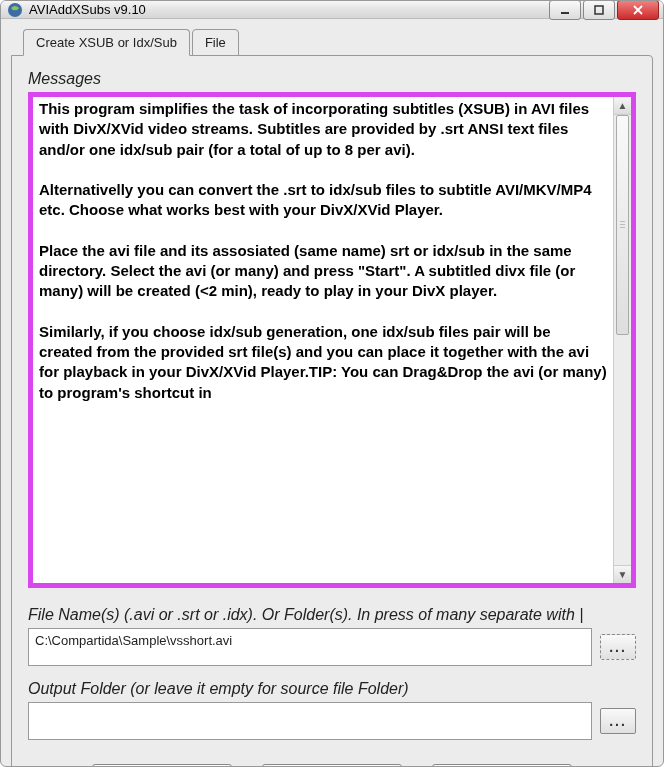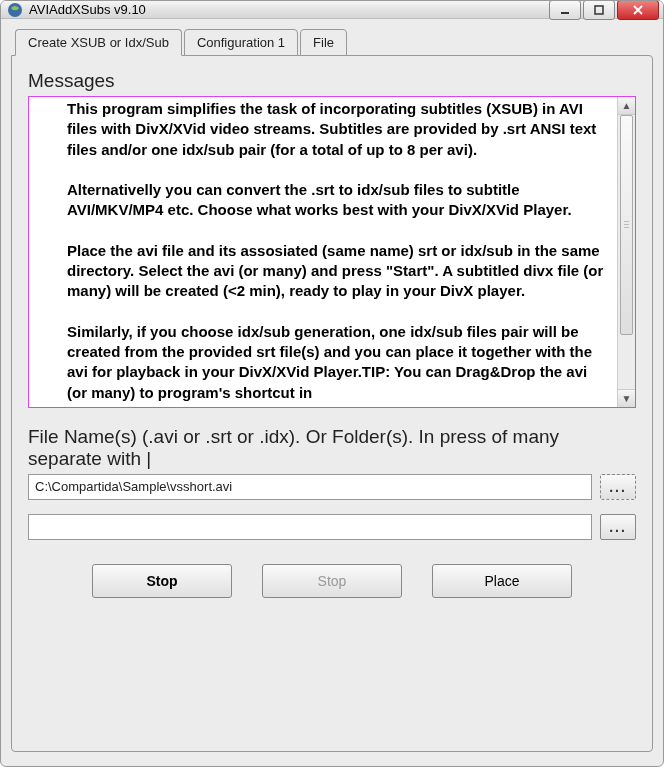--- a/index.html
+++ b/index.html
@@ -62,21 +62,21 @@
   .client {
     flex: 1;
     padding: 10px 10px 14px 10px;
     display: flex;
     flex-direction: column;
   }
   .tabstrip {
     display: flex;
     align-items: flex-end;
     margin-bottom: -1px;
-    margin-left: 4px;
+    margin-left: 12px;
   }
   .tab {
     padding: 5px 12px 5px 12px;
     font-size: 13px;
     background: #ececec;
     border: 1px solid #999;
     border-bottom: 1px solid #999;
     border-radius: 4px 4px 0 0;
     margin-right: 2px;
     color: #222;
@@ -90,32 +90,32 @@
   .tabpanel {
     flex: 1;
     border: 1px solid #999;
     border-radius: 0 4px 4px 4px;
     background: #ececec;
     padding: 14px 16px 16px 16px;
     display: flex;
     flex-direction: column;
   }
   .label {
-    font-size: 19px;
+    font-size: 16px;
     color: #222;
     margin-bottom: 4px;
+    font-style: italic;
   }
   .msgwrap {
     position: relative;
-    border: 1px solid #d946ef;
+    border: 5px solid #d946ef;
     background: #fff;
-    height: 312px;
+    height: 496px;
     margin-bottom: 18px;
     display: flex;
-    padding-left: 32px;
   }
   .msgbody {
     flex: 1;
     overflow: hidden;
     padding: 2px 6px 2px 6px;
     font-family: "Comic Sans MS", cursive, sans-serif;
     font-weight: bold;
     font-size: 15px;
     line-height: 1.35;
     color: #000;
@@ -164,21 +164,21 @@
     background: repeating-linear-gradient(to bottom,#bbb 0,#bbb 1px,transparent 1px,transparent 3px);
   }
   .fieldrow {
     display: flex;
     align-items: center;
     gap: 8px;
     margin-bottom: 14px;
   }
   .textinput {
     flex: 1;
-    height: 26px;
+    height: 38px;
     border: 1px solid #999;
     background: #fff;
     padding: 0 6px;
     font-size: 13px;
     color: #222;
     line-height: 24px;
     overflow: hidden;
     white-space: nowrap;
   }
   .browse-btn {
@@ -248,21 +248,20 @@
             <path d="M1 1 L9 9 M9 1 L1 9" stroke="#fff" stroke-width="1.8"></path>
           </svg>
       </span>
     </div>
   </div>
 
   <div class="client">
 
     <div class="tabstrip">
       <div class="tab active"><span>Create XSUB or Idx/Sub</span></div>
-      <div class="tab"><span>Configuration 1</span></div>
       <div class="tab"><span>File</span></div>
     </div>
 
     <div class="tabpanel">
 
       <div class="label">Messages</div>
 
       <div class="msgwrap">
         <div class="msgbody">This program simplifies the task of incorporating subtitles (XSUB) in AVI files with DivX/XVid video streams. Subtitles are provided by .srt ANSI text files and/or one idx/sub pair (for a total of up to 8 per avi).
 
@@ -281,20 +280,21 @@
       </div>
 
       <div class="label">File Name(s) (.avi or .srt or .idx). Or Folder(s). In press of many separate with |</div>
       <div class="fieldrow">
         <div class="textinput">C:\Compartida\Sample\vsshort.avi</div>
         <div class="browse-btn dashed">
           <span>...</span>
         </div>
       </div>
 
+      <div class="label">Output Folder (or leave it empty for source file Folder)</div>
       <div class="fieldrow">
         <div class="textinput"></div>
         <div class="browse-btn">
           <span>...</span>
         </div>
       </div>
 
       <div class="buttonrow">
         <div class="bigbtn primary">
             <span>Stop</span>

